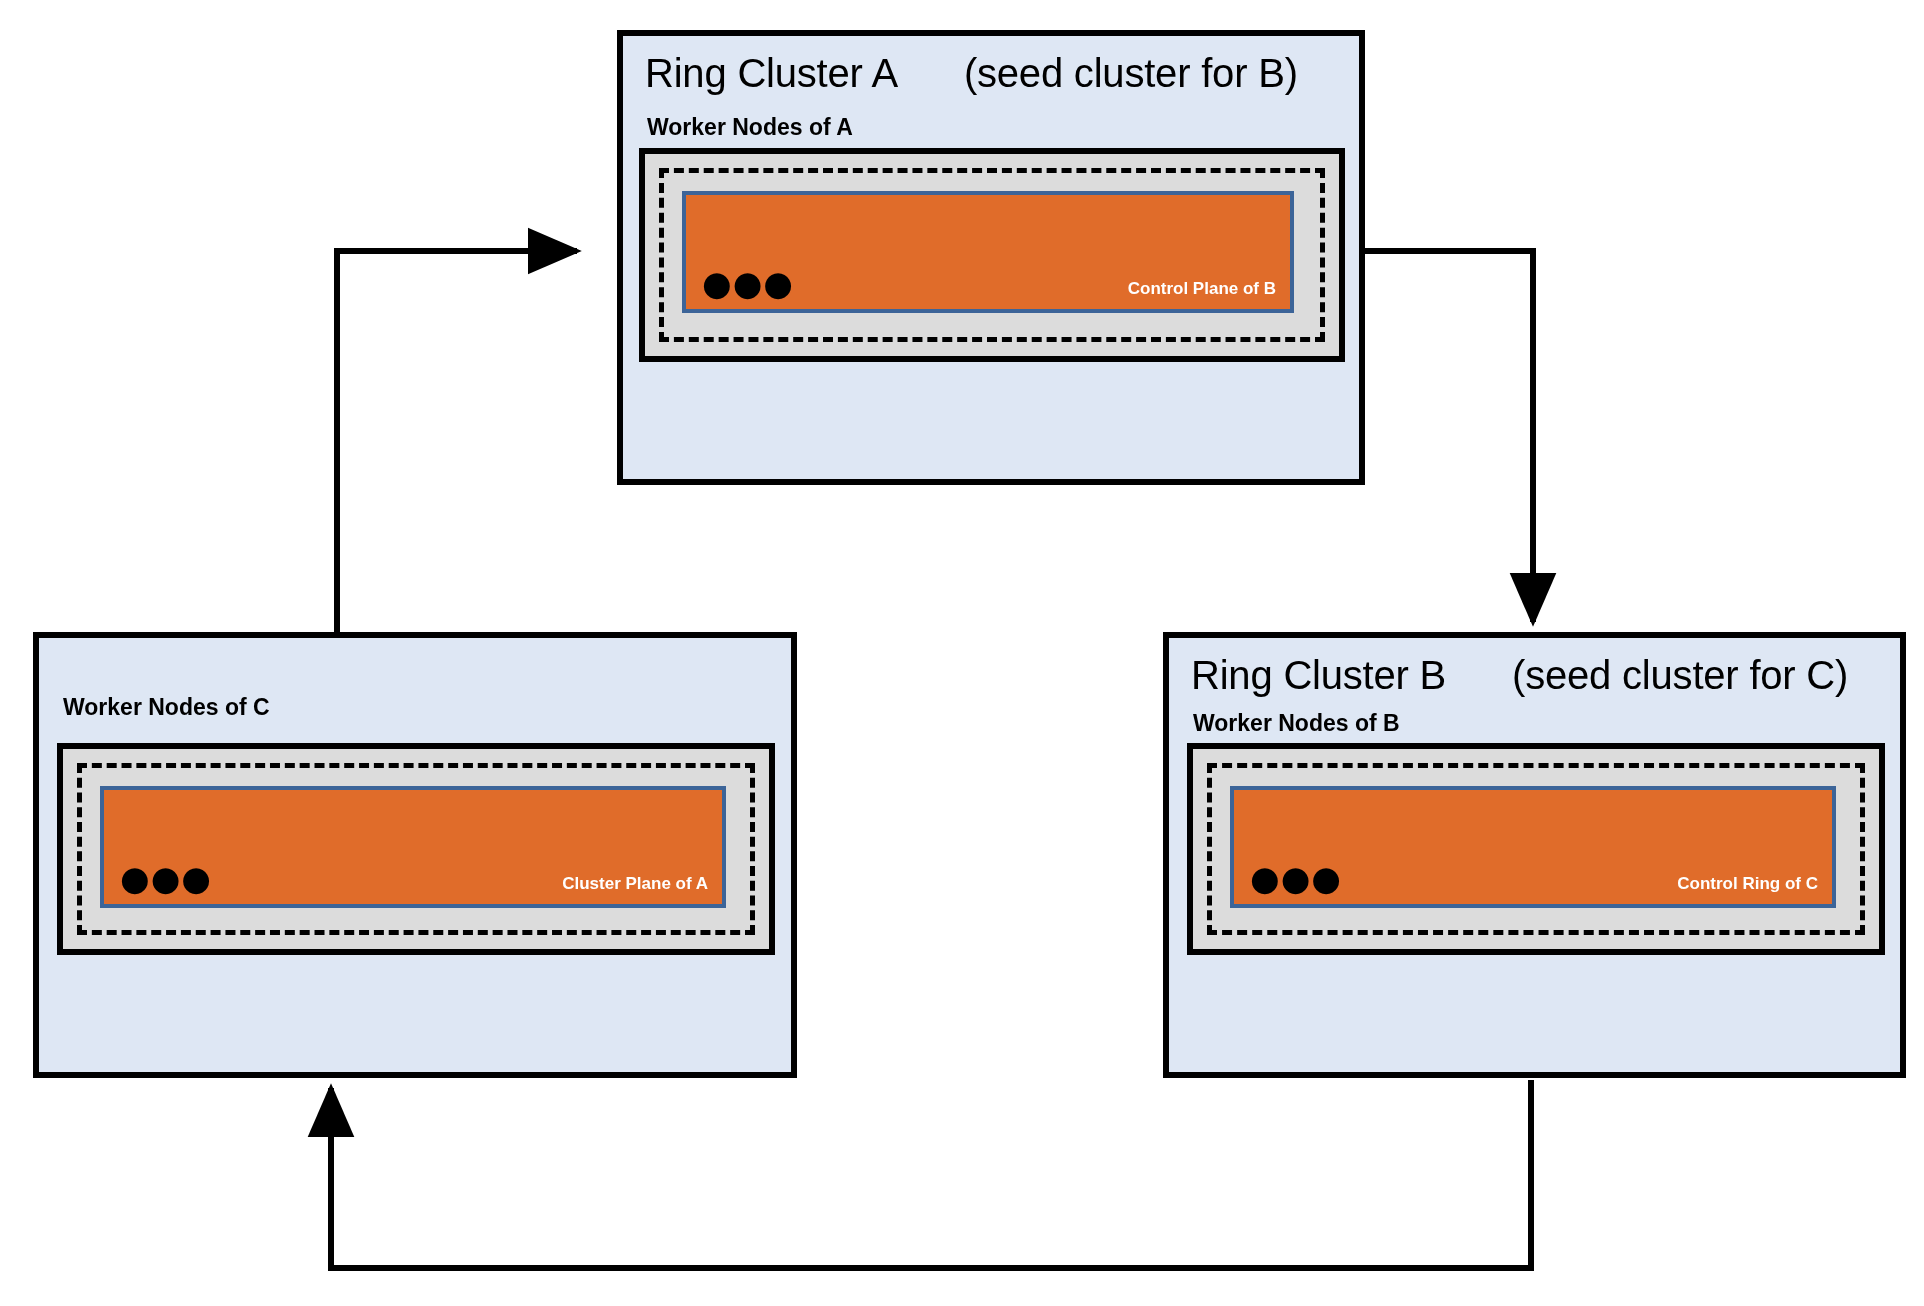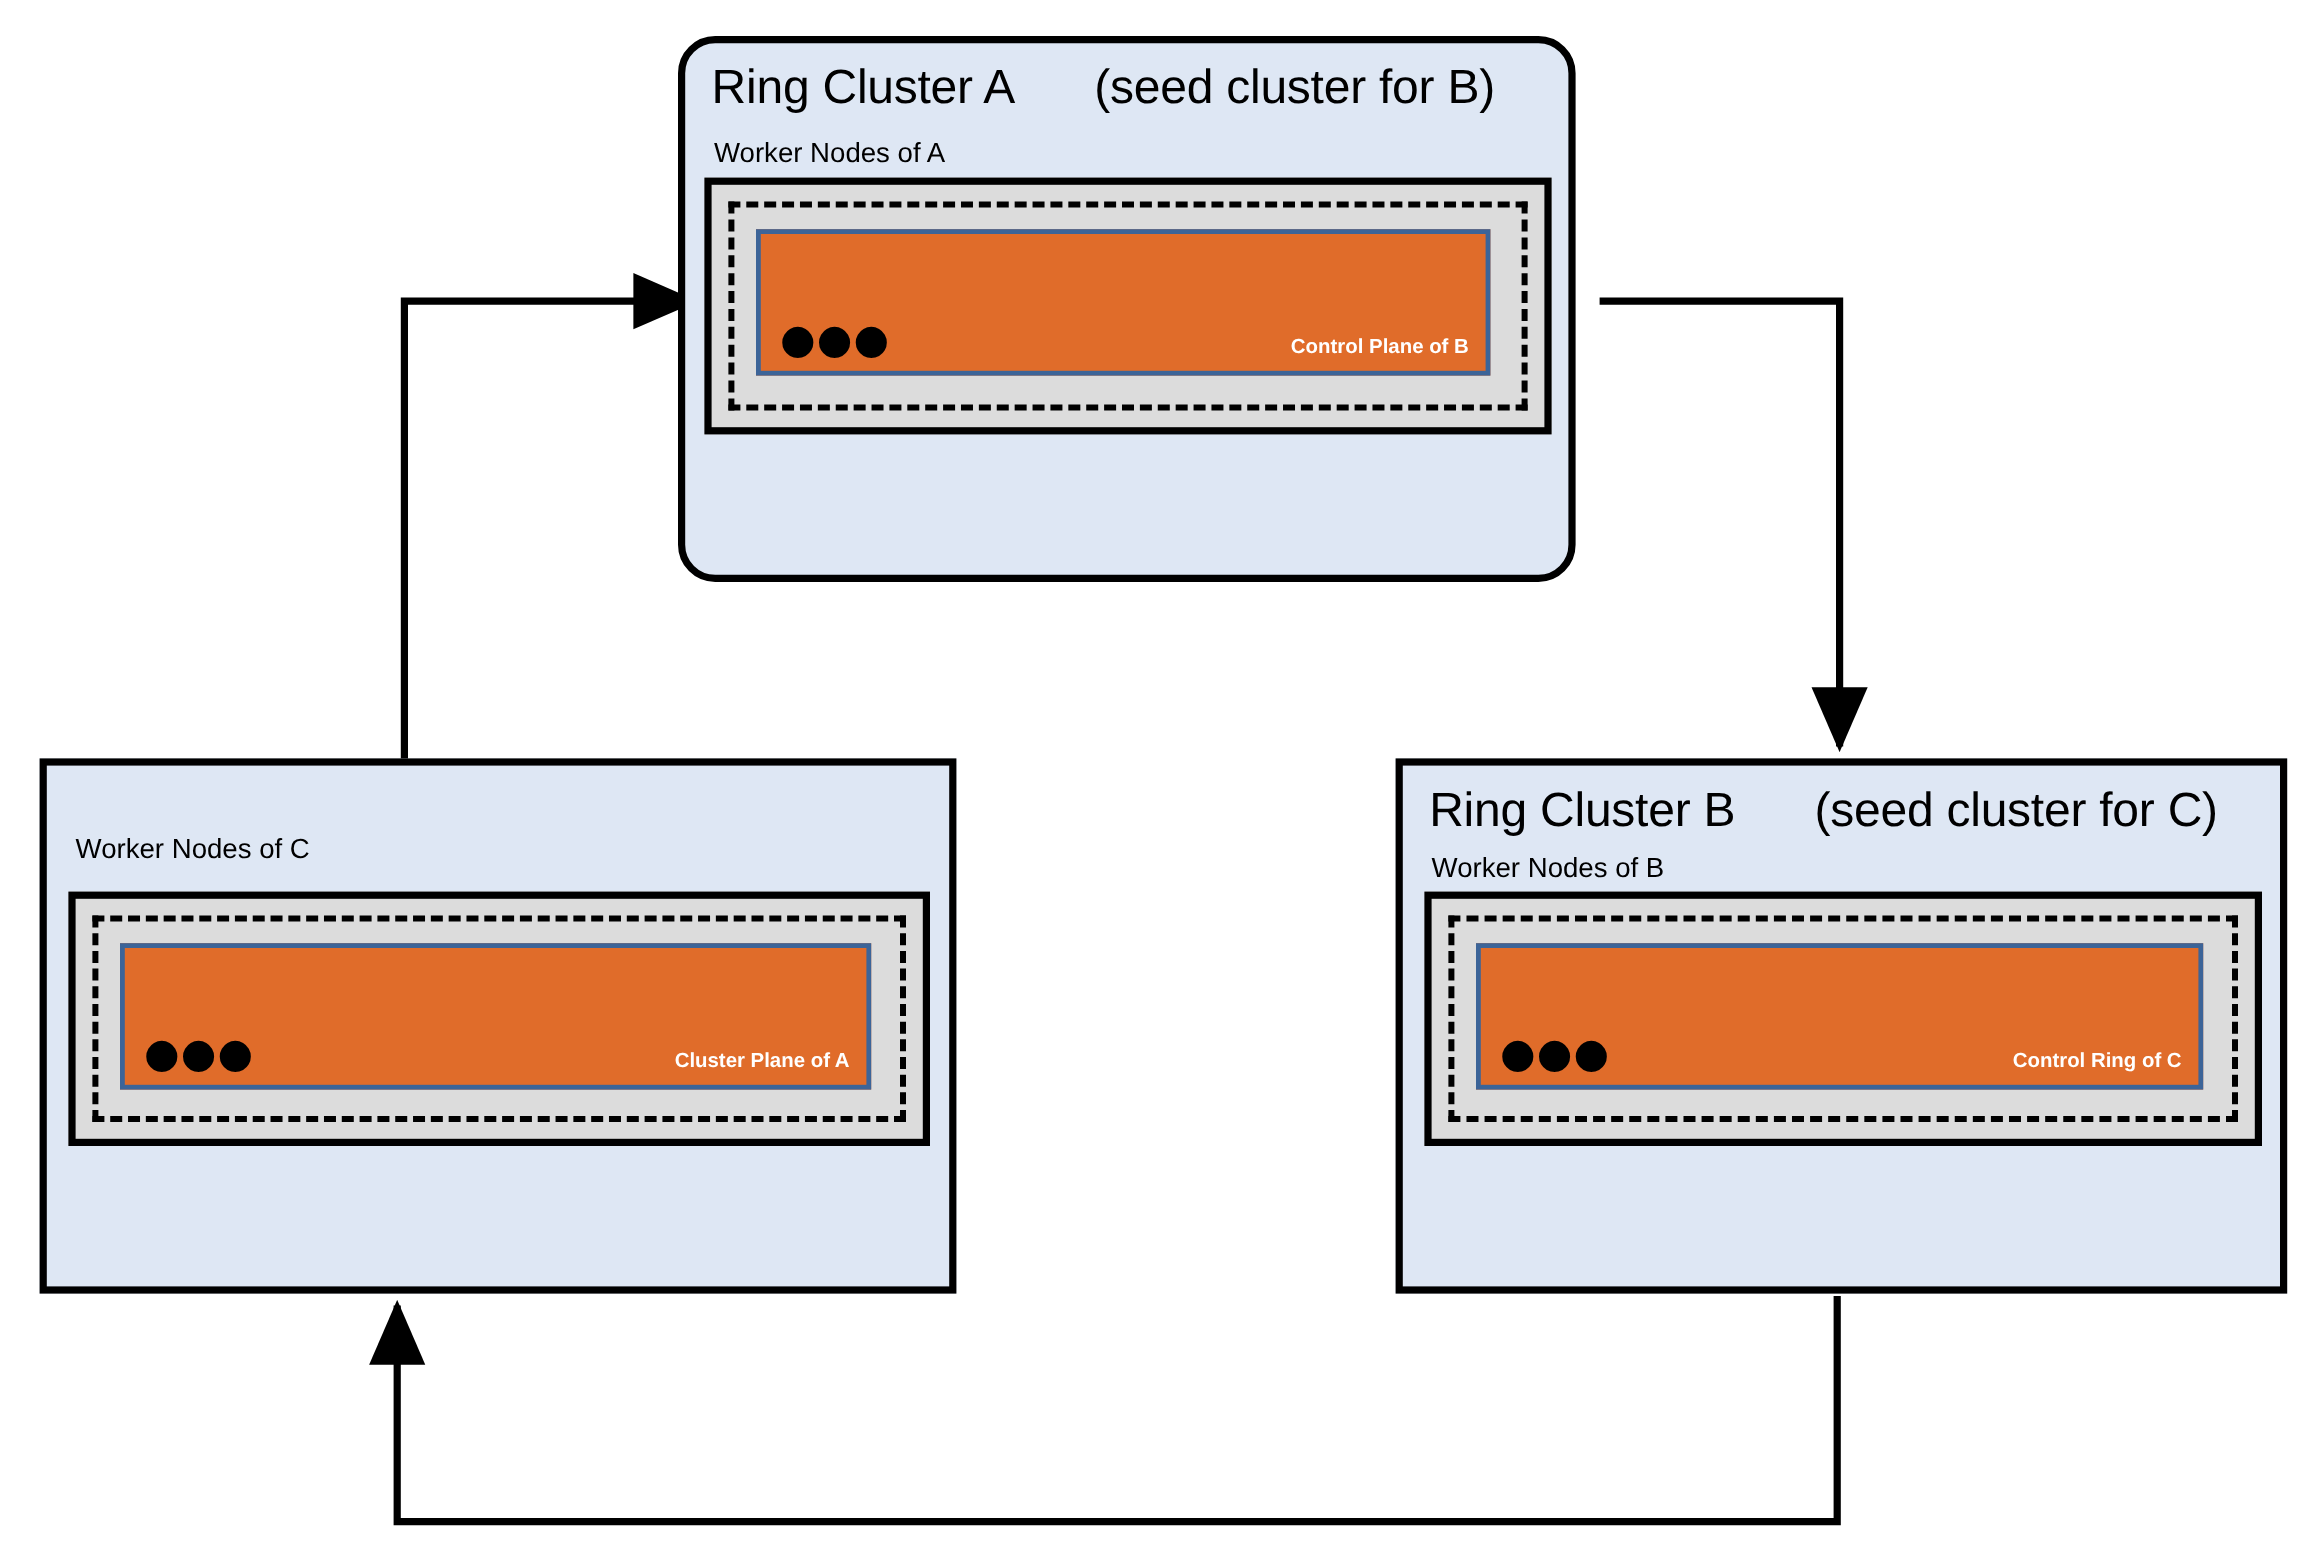--- a/index.html
+++ b/index.html
@@ -22,21 +22,21 @@
   }
 
   
   .cluster {
     position: absolute;
     background: #dee7f4;
     border: 6px solid #000000;
     box-sizing: border-box;
     z-index: 3;
   }
-  #cluster-a { left: 565px;  top: 30px;   width: 748px; height: 455px; border-radius: 31px; }
+  #cluster-a { left: 617px;  top: 30px;   width: 748px; height: 455px; }
   #cluster-c { left: 33px;   top: 632px;  width: 764px; height: 446px; }
   #cluster-b { left: 1163px; top: 632px;  width: 743px; height: 446px; }
 
   .cluster-title {
     position: absolute;
     left: 22px;
     top: 14px;
     font-size: 40px;
     line-height: 1.15;
     color: #000000;
@@ -45,21 +45,21 @@
   }
   .cluster-title .seed {
     display: inline-block;
     margin-left: 66px;
   }
 
   .worker-label {
     position: absolute;
     left: 24px;
     font-size: 23px;
-    font-weight: normal;
+    font-weight: bold;
     color: #000000;
     white-space: nowrap;
   }
   #cluster-a .worker-label { top: 78px; }
   #cluster-c .worker-label { top: 56px; }
   #cluster-b .worker-label { top: 72px; }
 
   
   .worker-box {
     position: absolute;

